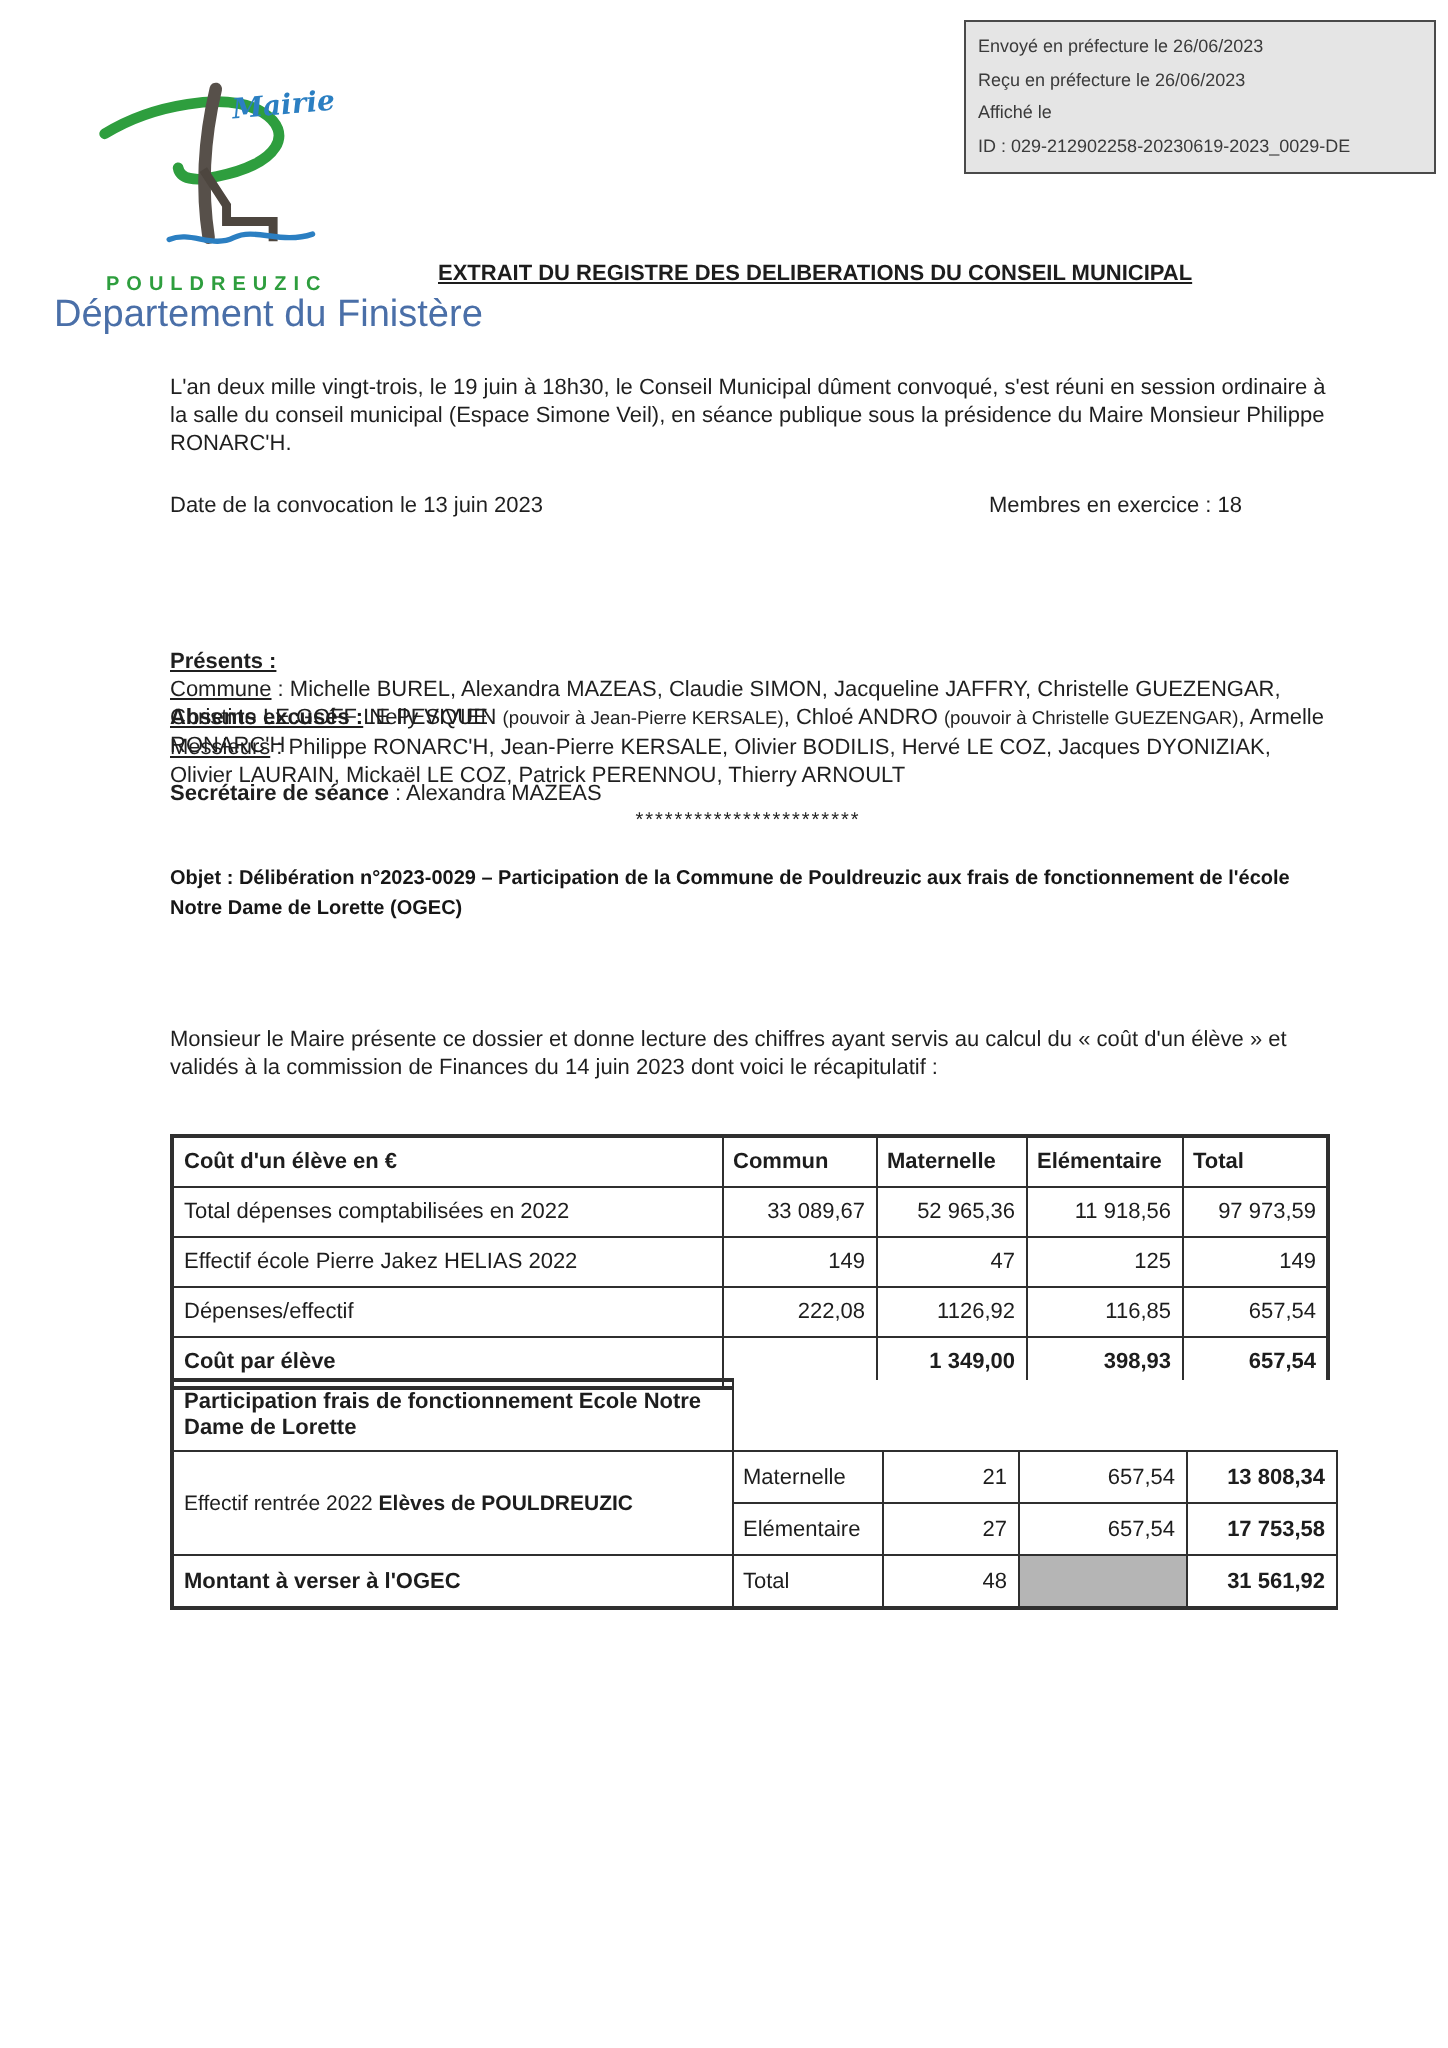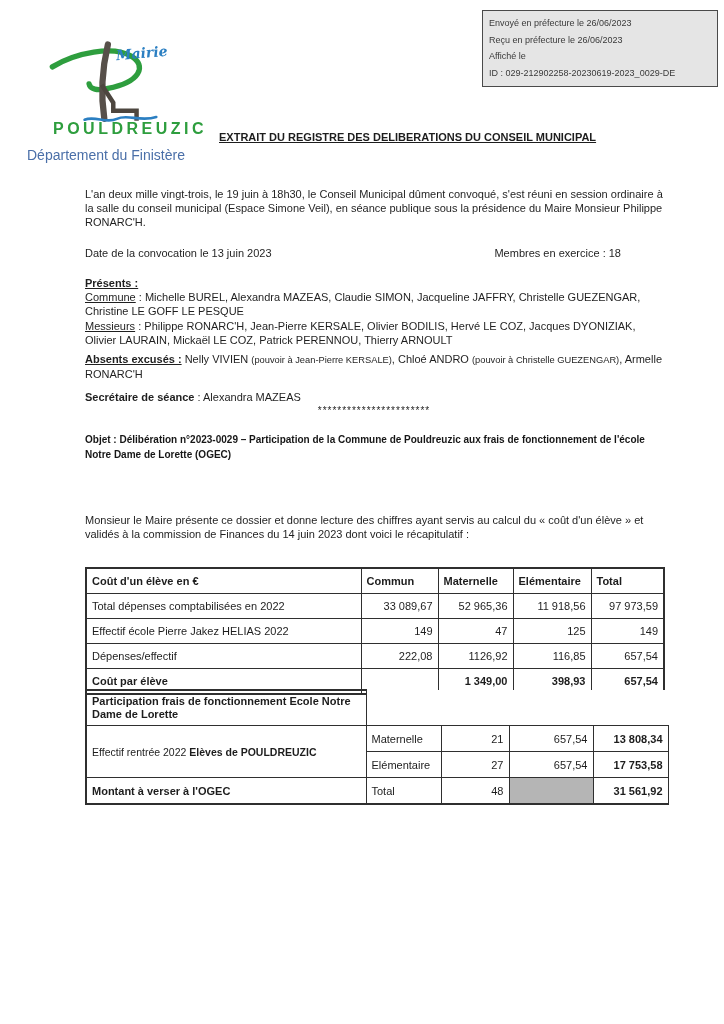--- a/index.html
+++ b/index.html
@@ -15,43 +15,43 @@
     font-size:9px;line-height:16.5px;color:#3a3a3a;background:#e5e5e5;
   }
   
   .logo-svg{position:absolute;left:48px;top:40px;}
   .logo-mairie{
     position:absolute;left:116px;top:45px;
     font-family:"DejaVu Serif",serif;font-style:italic;font-weight:bold;
     font-size:14px;color:#2b7fc2;transform:rotate(-5deg);
   }
   .logo-commune{
-    position:absolute;left:53px;top:120px;
-    font-size:16px;font-weight:bold;letter-spacing:3.5px;color:#2e9e3e;
+    position:absolute;left:53px;top:137px;
+    font-size:10px;font-weight:bold;letter-spacing:3.5px;color:#2e9e3e;
   }
   .dept{
     position:absolute;left:27px;top:147px;
-    font-size:14px;color:#4a6fa8;
+    font-size:19px;color:#4a6fa8;
   }
   
   .title{
     position:absolute;left:219px;top:131px;white-space:nowrap;
     font-size:11px;font-weight:bold;text-decoration:underline;color:#1d1d1d;
   }
   .blk{position:absolute;left:85px;width:578px;font-size:11px;line-height:14.2px;color:#1f1f1f;}
   .intro{top:187px;}
   .convrow{top:246px;display:flex;justify-content:space-between;}
   .convrow .right{margin-right:42px;}
   .presents{top:276px;}
   .absents{top:352px;}
   .secretaire{top:390px;}
   .sep{top:404px;text-align:center;letter-spacing:1px;font-size:10px;}
   .objet{top:432px;font-weight:bold;font-size:10px;line-height:15px;color:#161616;}
   .expose{top:513px;}
-  .bold{font-weight:bold;}
+  .bold{font-weight:bold;margin-top:48px;}
   .underline{text-decoration:underline;}
   .small{font-size:9.3px;text-align:right;}
   
   table{border-collapse:collapse;table-layout:fixed;font-size:11px;color:#1d1d1d;padding-left:28px;}
   td{border:1px solid #2f2f2f;padding:2px 5px;vertical-align:middle;overflow:hidden;}
   .num{text-align:right;}
   .t1{position:absolute;left:85px;top:567px;width:578px;border:2px solid #2f2f2f;}
   .t1 td{height:20px;}
   .t1 .th td{font-weight:bold;}
   .t2{position:absolute;left:85px;top:689px;width:582px;}

